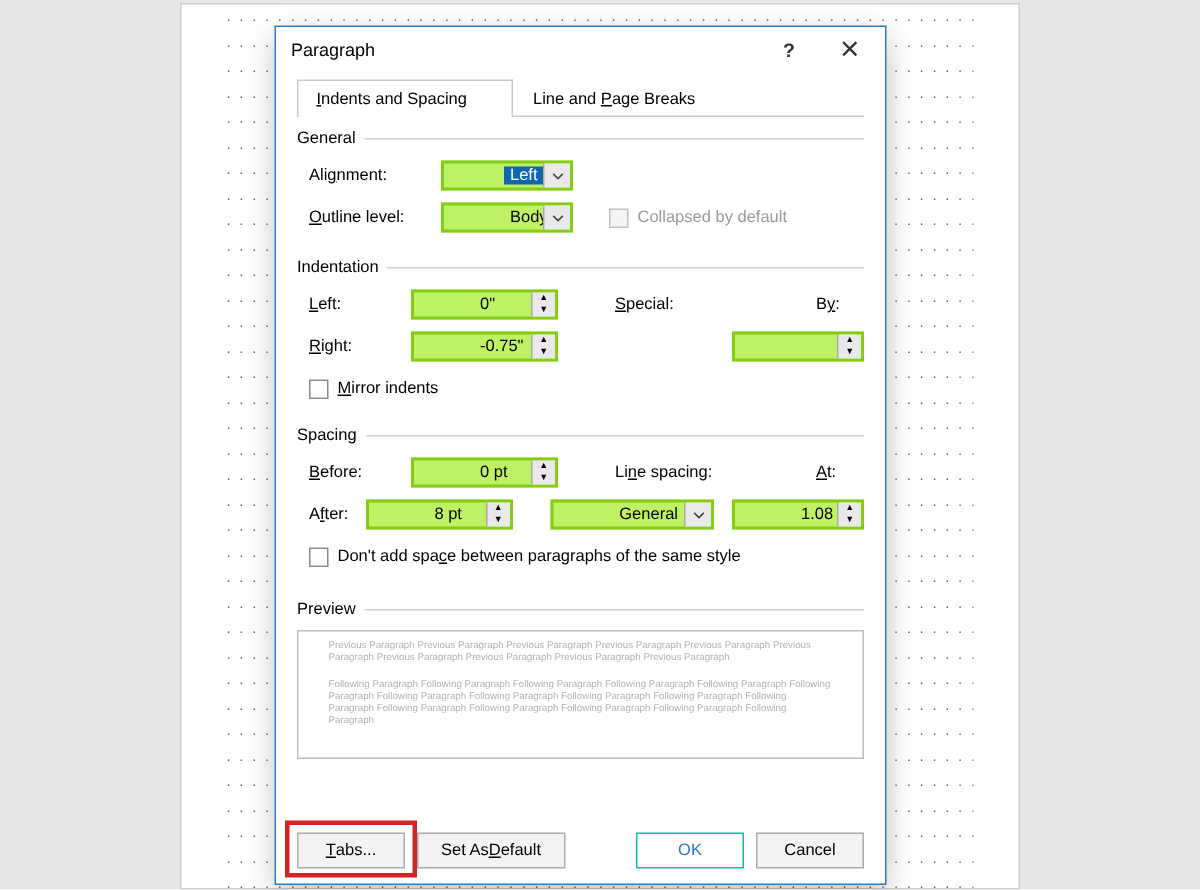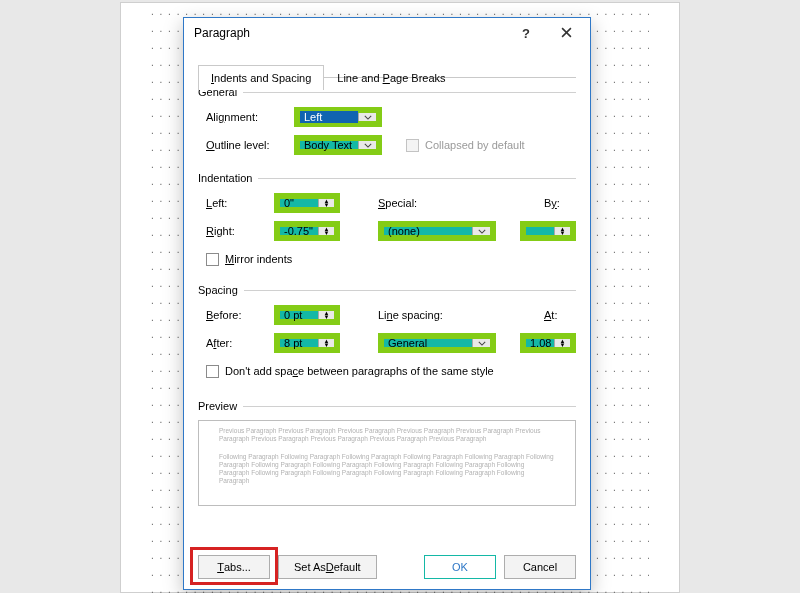--- a/index.html
+++ b/index.html
@@ -84,25 +84,25 @@
     padding: 4px 14px 0 14px;
   }
 
   
   .tabs {
     display: flex;
     border-bottom: 1px solid #c9c9c9;
     margin-bottom: 8px;
   }
   .tab {
-    padding: 6px 12px 6px 12px;
+    padding: 6px 30px 6px 12px;
     border: 1px solid transparent;
     border-bottom: none;
     position: relative;
-    top: 13px;
+    top: 1px;
     background: transparent;
   }
   .tab.active {
     border-color: #c9c9c9;
     background: #fff;
   }
   .tab .ul { text-decoration: underline; }
 
   
   .section {
@@ -128,25 +128,26 @@
     margin-bottom: 6px;
     min-height: 22px;
   }
   .lbl { width: 82px; }
   .lbl.short { width: 45px; }
   .ul { text-decoration: underline; }
 
   
   .combo, .spin {
     height: 20px;
-    border: 6px solid #84cc16;
+    border: 2px solid #84cc16;
     display: inline-flex;
     align-items: center;
-    background: #14b8a6;
+    background: #bef264;
     font-size: 11px;
+    padding-left: 40px;
   }
   .combo .val { padding: 0 4px; flex:1; white-space: nowrap; overflow:hidden;}
   .combo .arrow {
     width: 18px; height: 100%;
     border-left: 1px solid #a9a9a9;
     display:flex; align-items:center; justify-content:center;
     background: #e9e9e9;
   }
   .spin .val {
     width: 38px; padding: 0 4px;
@@ -353,28 +354,20 @@
         <div class="row">
           <span class="lbl" style="width:62px;"><span class="ul">R</span>ight:</span>
           <div class="spin">
             <span class="val">-0.75"</span>
             <span class="arrows">
                 <span class="a">▲</span>
                 <span class="a">▼</span>
               </span>
           </div>
           <span style="width:26px;"></span>
-          <div class="combo" style="width:118px;">
-            <span class="val">(none)</span>
-            <span class="arrow">
-                <svg class="caret" viewBox="0 0 10 6">
-                  <path d="M1 1 L5 5 L9 1" stroke="#444" fill="none" stroke-width="1.3"></path>
-                </svg>
-              </span>
-          </div>
           <span style="flex:1"></span>
           <div class="spin empty" style="">
             <span class="val" style="width:28px;"></span>
             <span class="arrows">
                 <span class="a">▲</span>
                 <span class="a">▼</span>
               </span>
           </div>
         </div>
 

